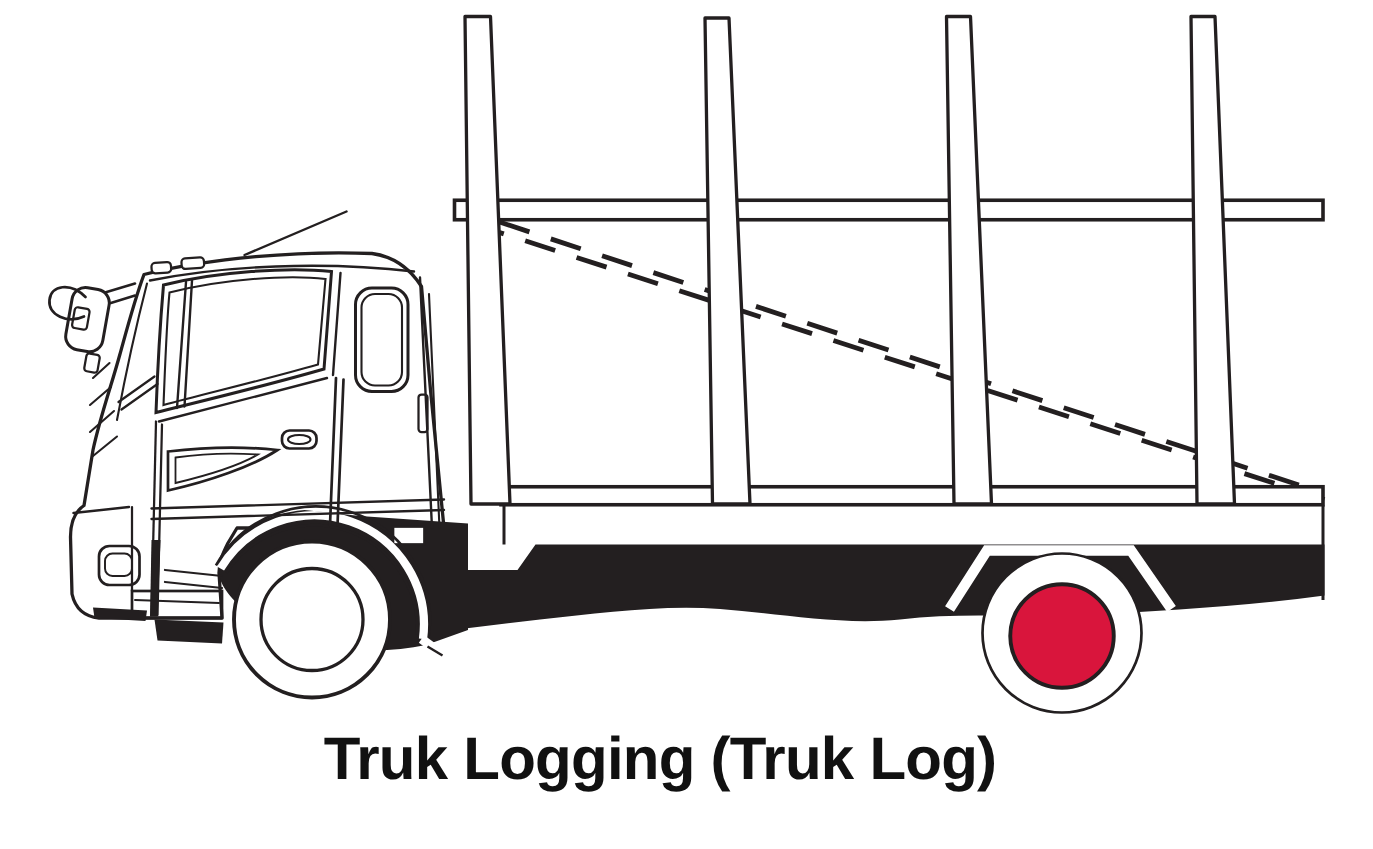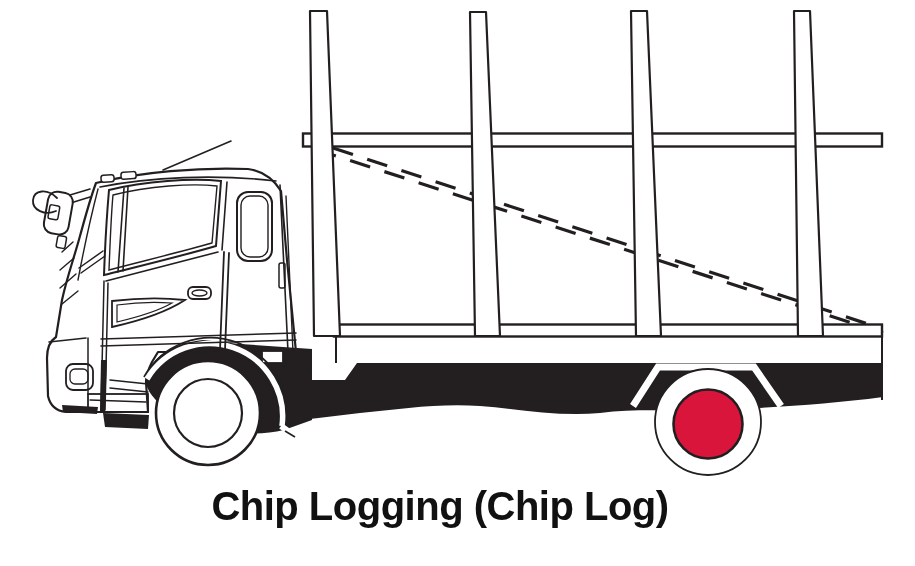--- a/index.html
+++ b/index.html
@@ -158,14 +158,14 @@
         <g transform="rotate(10 58 212)">
           <rect x="46" y="192" width="25" height="42" rx="9" fill="#ffffff" stroke-width="2"></rect>
           <rect x="49" y="206" width="10" height="14" rx="2" fill="#ffffff" stroke-width="1.5"></rect>
           <rect x="62" y="235" width="9" height="12" rx="2" fill="#ffffff" stroke-width="1.5"></rect>
         </g>
         <path d="M57,198 C47,188 34,190 33,200 C32,210 45,216 56,211" stroke-width="1.8"></path>
       </g>
     </g>
   </svg>
 
-  <div class="figure-caption">Chip Logging (Chip Log)</div>
+  <div class="figure-caption">Truk Logging (Truk Log)</div>
 </div>
 
 </body></html>

